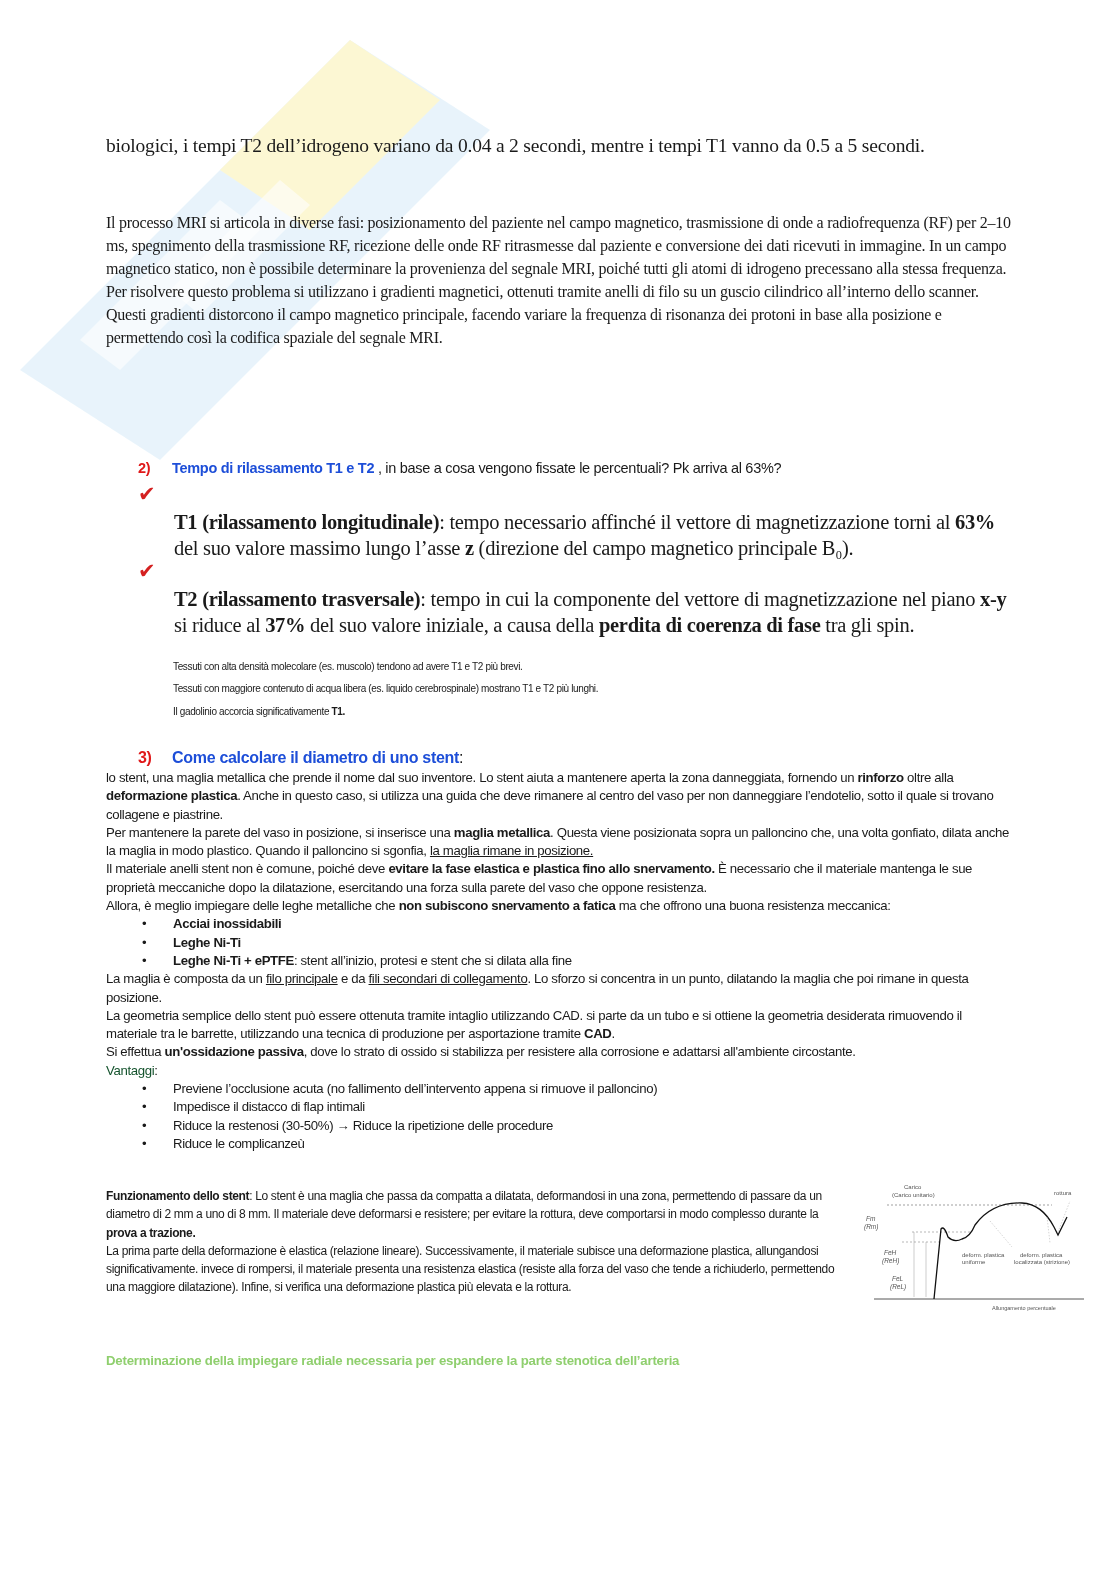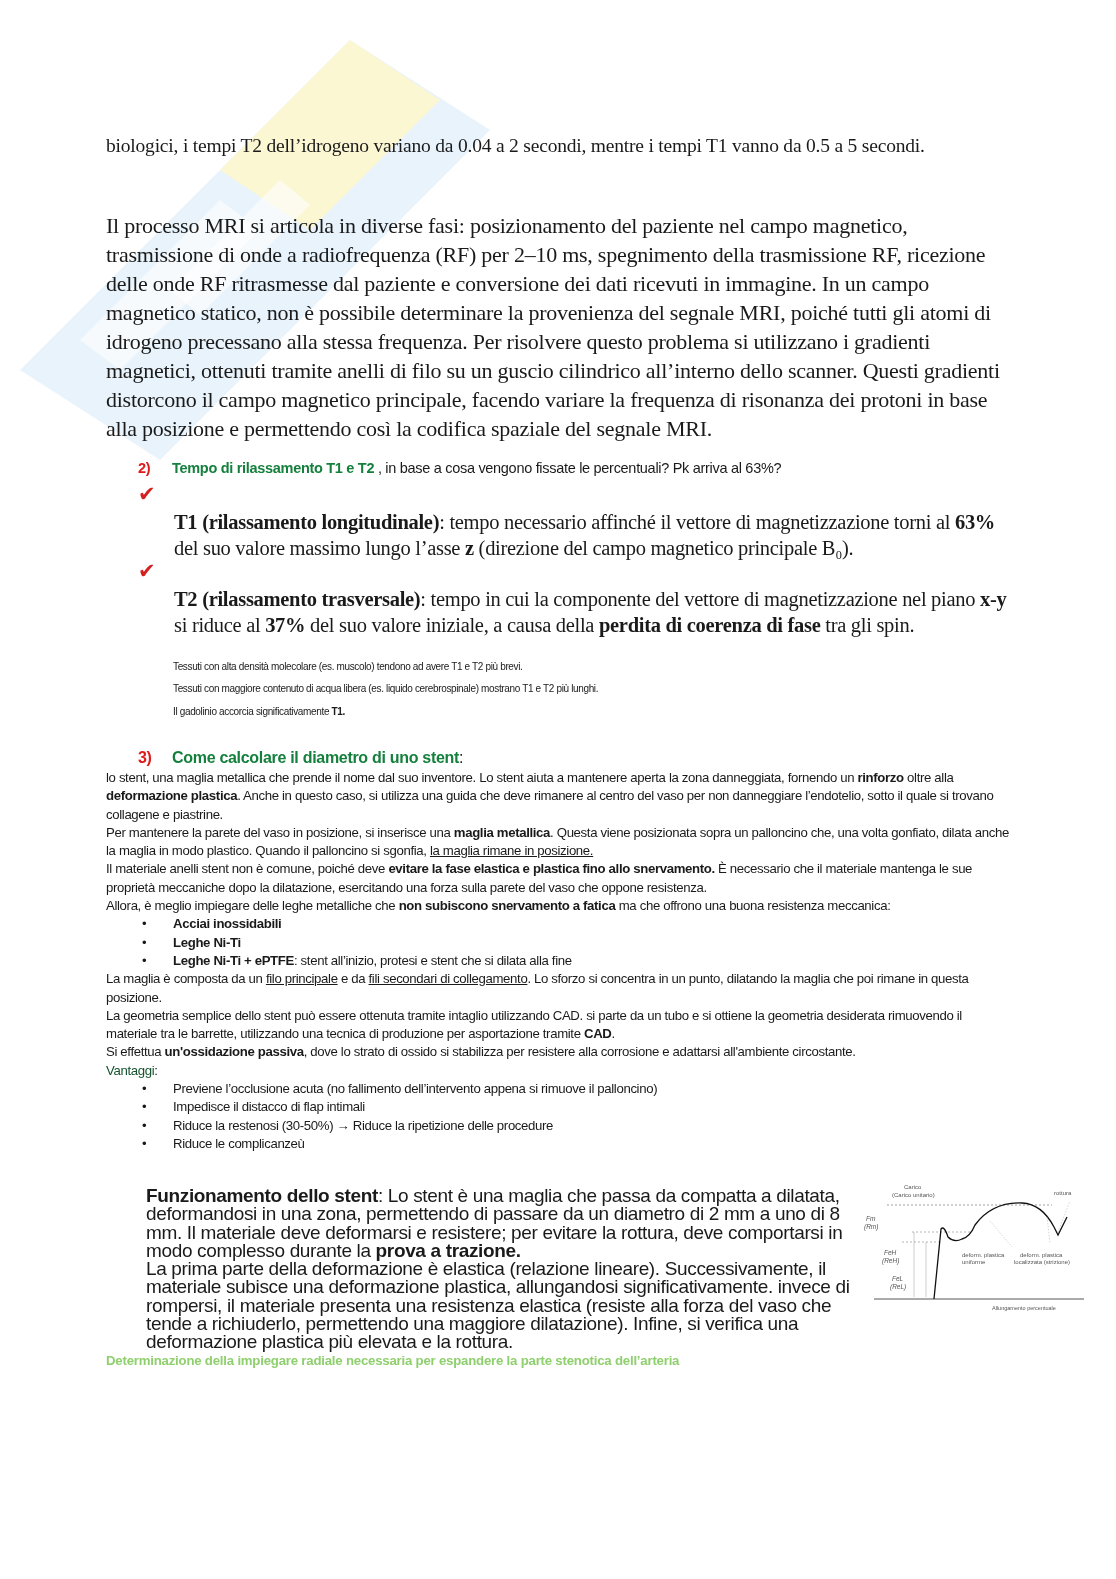--- a/index.html
+++ b/index.html
@@ -8,46 +8,46 @@
 
     
     .watermark { position: absolute; left: 20px; top: 40px; width: 470px; height: 420px; pointer-events: none; z-index: 0; }
 
     .serif { font-family: "Liberation Serif", "DejaVu Serif", serif; color: #1a1a1a; }
     .sans { font-family: "Liberation Sans", "DejaVu Sans", sans-serif; color: #1a1a1a; }
 
     .block { position: absolute; z-index: 1; }
 
     .p1 { left: 106px; top: 133px; width: 900px; font-size: 19.5px; line-height: 26px; letter-spacing: -0.2px; }
-    .p2 { left: 106px; top: 211px; width: 905px; font-size: 22px; line-height: 29px; letter-spacing: -0.25px; }
+    .p2 { left: 106px; top: 211px; width: 905px; font-size: 16px; line-height: 23px; letter-spacing: -0.25px; }
 
     .q2-head { left: 138px; top: 458px; width: 900px; font-size: 14.5px; line-height: 20px; letter-spacing: -0.3px; }
     .q-num { color: #e0191a; font-weight: bold; display: inline-block; width: 34px; }
-    .q-red { color: #15803d; font-weight: bold; }
+    .q-red { color: #1d4ed8; font-weight: bold; }
 
     .check-item { left: 138px; width: 880px; font-size: 20.5px; line-height: 26px; letter-spacing: -0.3px; }
     .check-item .check { position: absolute; left: 0; top: 0; color: #d42020; font-size: 21px; font-family: "DejaVu Sans", sans-serif; }
     .check-item .txt { position: absolute; left: 36px; top: 0; width: 850px; margin-top: 28px; }
     .c1 { top: 481px; }
     .c2 { top: 558px; }
 
     .notes { left: 173px; top: 656px; width: 800px; font-size: 10px; line-height: 22.4px; letter-spacing: -0.35px; }
 
     .q3-head { left: 138px; top: 748px; font-size: 16px; line-height: 20px; letter-spacing: -0.3px; }
     .q3-head .q-num { width: 34px; }
 
     .body3 { left: 106px; top: 769px; width: 910px; font-size: 13.2px; line-height: 18.3px; letter-spacing: -0.35px; }
     .body3 p { margin: 0; }
     .body3 ul { margin: 0; padding: 0; list-style: none; }
     .body3 li { position: relative; padding-left: 67px; }
     .body3 li::before { content: "\2022"; position: absolute; left: 36px; top: 0; }
     .red { color: #14532d; }
     .u { text-decoration: underline; }
 
-    .func { left: 106px; top: 1187px; width: 730px; font-size: 19px; line-height: 18.3px; letter-spacing: -0.35px; margin-left: 40px; }
+    .func { left: 106px; top: 1187px; width: 730px; font-size: 12px; line-height: 18.3px; letter-spacing: -0.35px; }
     .func p { margin: 0; }
 
     .diagram { position: absolute; left: 862px; top: 1177px; width: 226px; height: 136px; z-index: 1; }
     .diagram text { font-family: "Liberation Sans", "DejaVu Sans", sans-serif; fill: #555; }
 
     .green-head { left: 106px; top: 1352px; font-size: 13.2px; line-height: 18px; color: #8fcf6e; font-weight: bold; letter-spacing: -0.2px; }
   </style>
 </head>
 <body>
 

